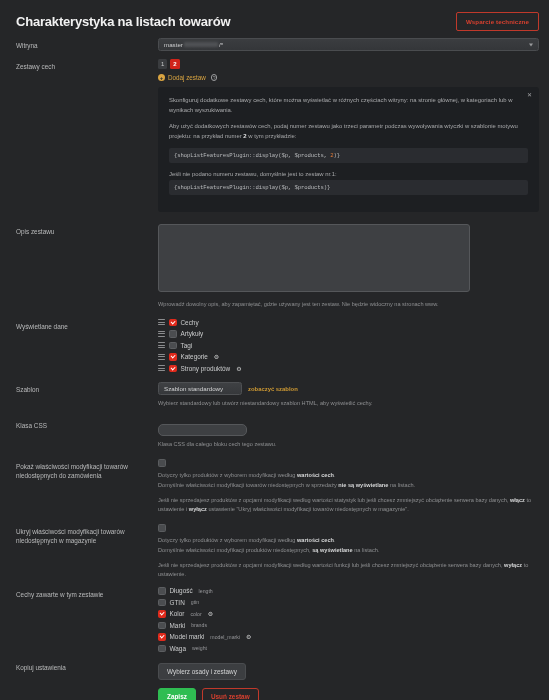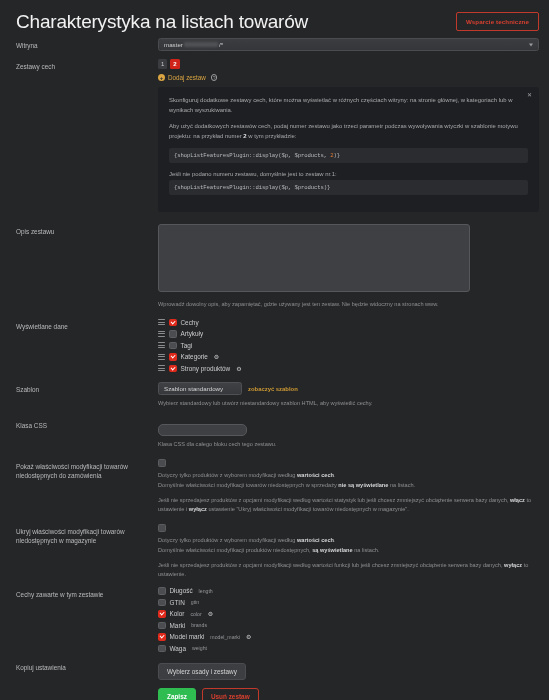--- a/index.html
+++ b/index.html
@@ -13,22 +13,22 @@
   }
   .page { position: relative; width: 549px; height: 700px; padding: 0; }
 
   
   .header {
     position: relative;
     padding: 12px 14px 6px 16px;
     height: 38px;
   }
   .page-title {
-    font-size: 19px;
-    font-weight: normal;
+    font-size: 13px;
+    font-weight: bold;
     color: #f2f2f2;
     letter-spacing: -0.2px;
     margin: 0;
     line-height: 20px;
   }
   .support-btn {
     position: absolute;
     right: 10px; top: 12px;
     border: 1px solid #c0392b;
     color: #d8402f;

